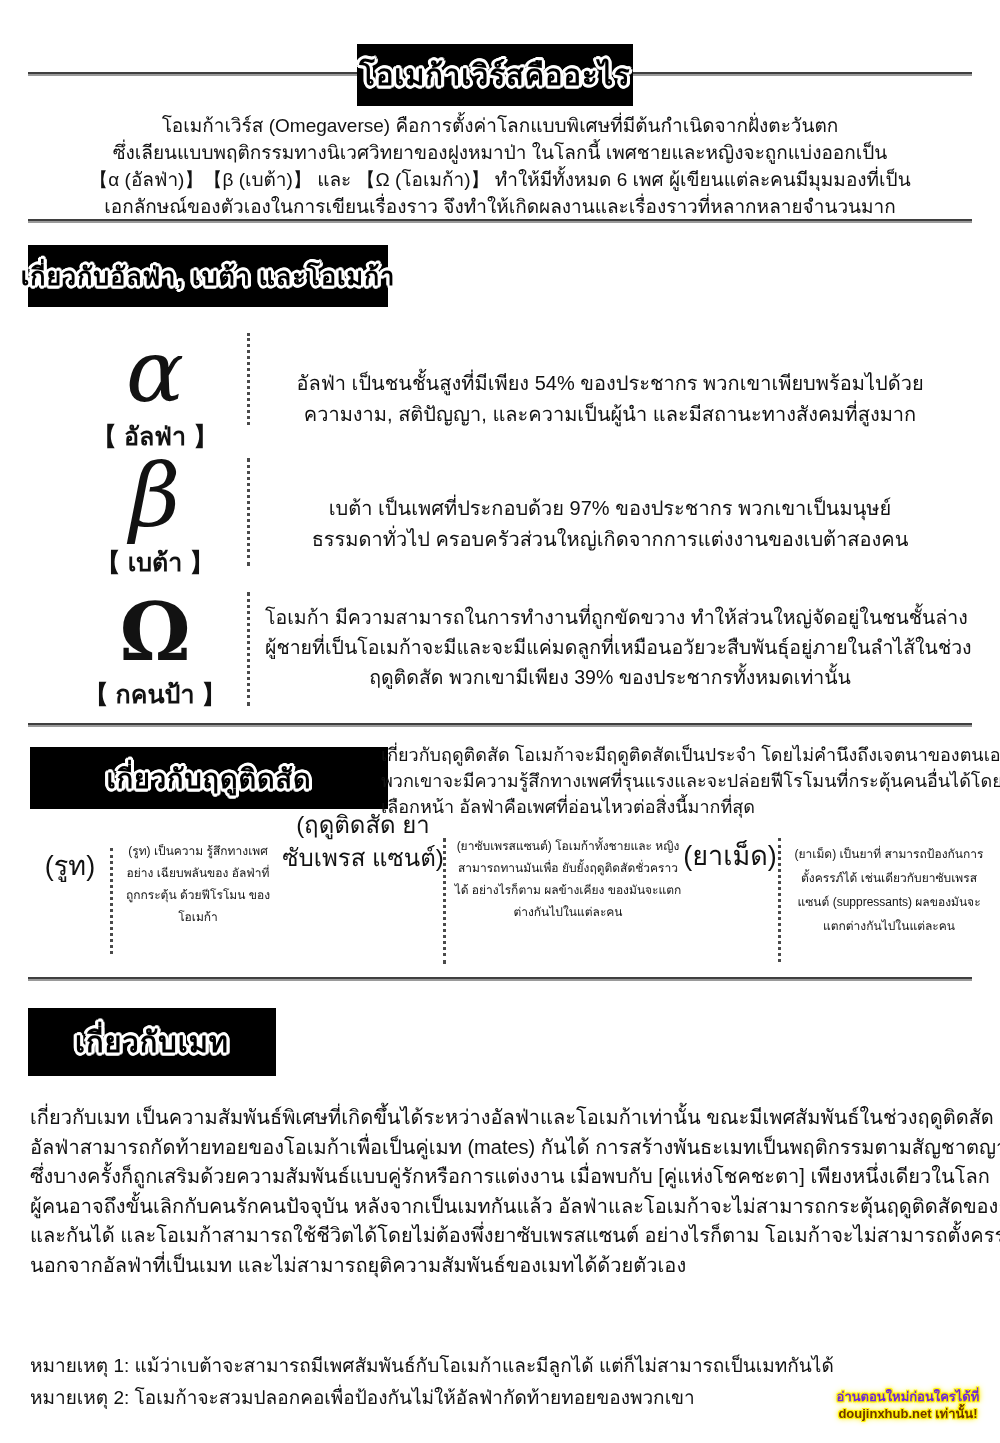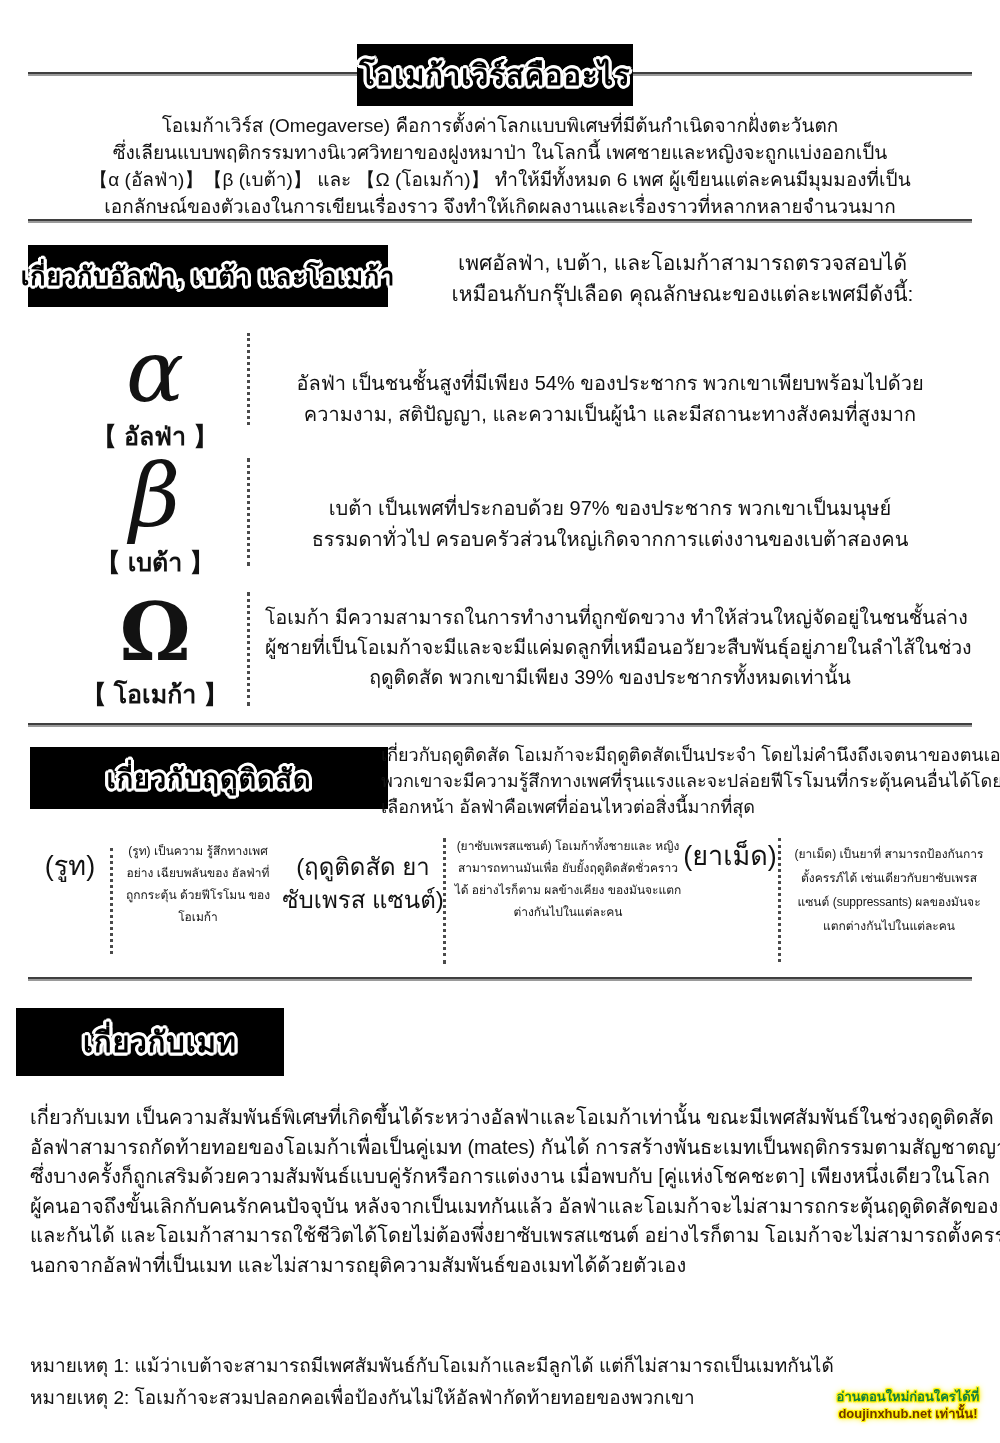--- a/index.html
+++ b/index.html
@@ -58,42 +58,42 @@
 
   .heat-header { left:30px; top:747px; width:358px; height:62px; font-size:27px; }
   .heat-side { position:absolute; left:368px; top:742px; width:610px; font-size:18px; line-height:26px; }
   .heat-side div { white-space:nowrap;margin-left:13px; }
 
   .term-big { position:absolute; font-size:27px; line-height:36px; text-align:center; font-weight:500; }
   .term-desc { position:absolute; font-size:12px; line-height:22px; text-align:center; }
   .term-rut      { left:22px;  top:848px; width:96px; }
   .div-a         { left:110px; top:848px; height:106px; }
   .desc-rut      { left:122px; top:840px; width:152px; }
-  .term-supp     { left:282px; top:850px; width:162px; font-size:24px; line-height:33px; }
+  .term-supp     { left:282px; top:808px; width:162px; font-size:24px; line-height:33px; }
   .div-b         { left:443px; top:838px; height:126px; }
   .desc-supp     { left:452px; top:835px; width:232px; }
   .term-pill     { left:678px; top:838px; width:104px; }
   .div-c         { left:778px; top:838px; height:124px; }
   .desc-pill     { left:788px; top:842px; width:202px; line-height:24px; }
 
-  .mate-header { left:16px; top:1008px; width:248px; height:68px; font-size:29px;padding-left:20px; }
+  .mate-header { left:28px; top:1008px; width:248px; height:68px; font-size:29px; }
   .mate-body { position:absolute; left:30px; top:1103px; width:960px; font-size:20px; line-height:29.5px; }
   .mate-body div { white-space:nowrap; }
 
   .notes { position:absolute; left:30px; top:1350px; width:940px; font-size:19px; line-height:32px; }
   .notes div { white-space:nowrap; }
 
   .watermark { position:absolute; right:4px; top:1388px; width:176px; text-align:center; font-weight:bold; }
   .wm1, .wm2 {
     font-size:13px; line-height:17px; white-space:nowrap;
     text-shadow:
       -1px -1px 0 #fff200, 1px -1px 0 #fff200, -1px 1px 0 #fff200, 1px 1px 0 #fff200,
       0 0 3px #fff200, 0 0 5px #ffe800, 0 0 7px #ffe800;
   }
-  .wm1 { color:#15803d; }
+  .wm1 { color:#6d28d9; }
   .wm2 { color:#6e3500; }
 </style>
 </head>
 <body>
 
 <div class="page">
 
   <div class="hr rule-title"></div>
   <div class="black-box title-box">
     <span class="outline-text">โอเมก้าเวิร์สคืออะไร</span>
@@ -104,24 +104,20 @@
     <div>ซึ่งเลียนแบบพฤติกรรมทางนิเวศวิทยาของฝูงหมาป่า ในโลกนี้ เพศชายและหญิงจะถูกแบ่งออกเป็น</div>
     <div>【α (อัลฟ่า)】【β (เบต้า)】 และ 【Ω (โอเมก้า)】 ทำให้มีทั้งหมด 6 เพศ ผู้เขียนแต่ละคนมีมุมมองที่เป็น</div>
     <div>เอกลักษณ์ของตัวเองในการเขียนเรื่องราว จึงทำให้เกิดผลงานและเรื่องราวที่หลากหลายจำนวนมาก</div>
   </div>
 
   <div class="hr rule-2"></div>
 
   <div class="black-box abo-header">
     <span class="outline-text">เกี่ยวกับอัลฟ่า, เบต้า และโอเมก้า</span>
   </div>
-  <div class="center-lines abo-side">
-    <div>เพศอัลฟ่า, เบต้า, และโอเมก้าสามารถตรวจสอบได้</div>
-    <div>เหมือนกับกรุ๊ปเลือด คุณลักษณะของแต่ละเพศมีดังนี้:</div>
-  </div>
 
   <div class="type-symbol-block alpha-symbol">
     <span class="greek greek-italic">α</span>
     <span class="type-label">【 อัลฟ่า 】</span>
   </div>
   <div class="vdot alpha-div"></div>
   <div class="center-lines type-text alpha-text">
     <div>อัลฟ่า เป็นชนชั้นสูงที่มีเพียง 54% ของประชากร พวกเขาเพียบพร้อมไปด้วย</div>
     <div>ความงาม, สติปัญญา, และความเป็นผู้นำ และมีสถานะทางสังคมที่สูงมาก</div>
   </div>
@@ -131,21 +127,21 @@
     <span class="type-label">【 เบต้า 】</span>
   </div>
   <div class="vdot beta-div"></div>
   <div class="center-lines type-text beta-text">
     <div>เบต้า เป็นเพศที่ประกอบด้วย 97% ของประชากร พวกเขาเป็นมนุษย์</div>
     <div>ธรรมดาทั่วไป ครอบครัวส่วนใหญ่เกิดจากการแต่งงานของเบต้าสองคน</div>
   </div>
 
   <div class="type-symbol-block omega-symbol">
     <span class="greek">Ω</span>
-    <span class="type-label">【 โอเมก้า 】</span>
+    <span class="type-label">【 กคนป้า 】</span>
   </div>
   <div class="vdot omega-div"></div>
   <div class="center-lines type-text omega-text">
     <div>โอเมก้า มีความสามารถในการทำงานที่ถูกขัดขวาง ทำให้ส่วนใหญ่จัดอยู่ในชนชั้นล่าง</div>
     <div>ผู้ชายที่เป็นโอเมก้าจะมีและจะมีแค่มดลูกที่เหมือนอวัยวะสืบพันธุ์อยู่ภายในลำไส้ในช่วง</div>
     <div>ฤดูติดสัด พวกเขามีเพียง 39% ของประชากรทั้งหมดเท่านั้น</div>
   </div>
 
   <div class="hr rule-3"></div>
 

